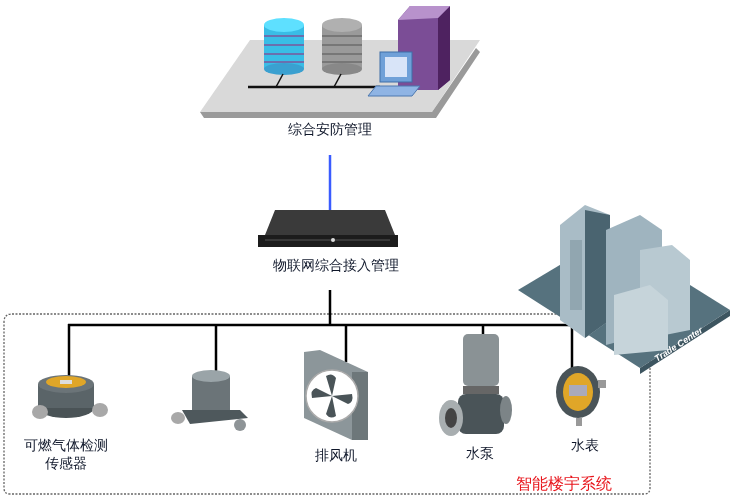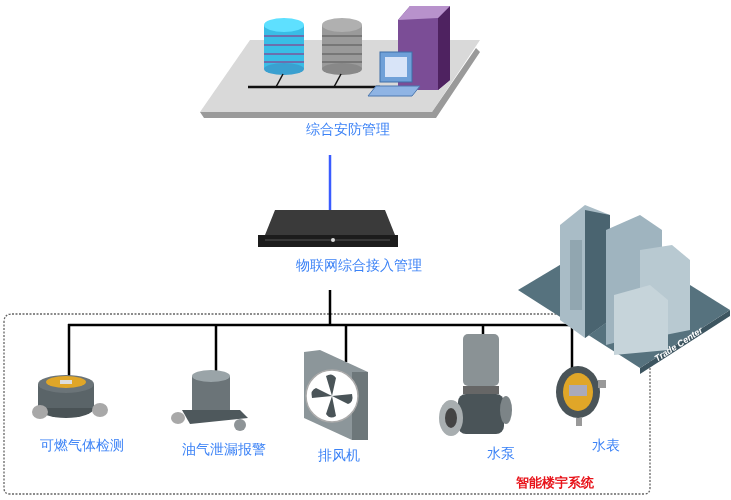--- a/index.html
+++ b/index.html
@@ -1,18 +1,18 @@
 <!DOCTYPE html>
 <html><head>
 <meta charset="utf-8">
 <style>
   html,body{margin:0;padding:0;background:#fff;}
   body{width:731px;height:500px;position:relative;overflow:hidden;font-family:"DejaVu Sans","Liberation Sans",sans-serif;}
-  .label{position:absolute;text-align:right;font-size:14px;color:#3b82f6;line-height:18px;white-space:nowrap;}
-  .region-title{position:absolute;font-size:13px;font-weight:bold;color:#e8141b;}
+  .label{position:absolute;text-align:center;font-size:14px;color:#0f172a;line-height:18px;white-space:nowrap;}
+  .region-title{position:absolute;font-size:16px;font-weight:normal;color:#e8141b;}
   svg{position:absolute;left:0;top:0;}
 </style>
 </head>
 <body>
 
 <svg width="731" height="500" viewBox="0 0 731 500">
 
   <path d="M12,314 L660,314 M660,314 L660,314 M650,340 L650,488 Q650,494 644,494 L10,494 Q4,494 4,488 L4,322 Q4,314 12,314" fill="none" stroke="#666" stroke-width="1.3" stroke-dasharray="2,1.5"></path>
 
   <g>
@@ -123,31 +123,31 @@
     <rect x="569" y="385" width="18" height="11" fill="#aab"></rect>
     <rect x="598" y="380" width="8" height="8" fill="#999"></rect>
     <rect x="576" y="418" width="6" height="8" fill="#999"></rect>
   </g>
 </svg>
 
 <div class="label" style="left:270px;top:120px;width:120px;">
   <div>综合安防管理</div>
 </div>
 
-<div class="label" style="left:262px;top:256px;width:160px;">
+<div class="label" style="left:256px;top:256px;width:160px;">
   <div>物联网综合接入管理</div>
 </div>
 
 <div class="label" style="left:8px;top:436px;width:116px;">
   <div>可燃气体检测</div>
+  <div>传感器</div>
 </div>
 <div class="label" style="left:150px;top:440px;width:116px;">
-  <div>油气泄漏报警</div>
 </div>
-<div class="label" style="left:280px;top:446px;width:80px;">
+<div class="label" style="left:296px;top:446px;width:80px;">
   <div>排风机</div>
 </div>
 <div class="label" style="left:445px;top:444px;width:70px;">
   <div>水泵</div>
 </div>
 <div class="label" style="left:550px;top:436px;width:70px;">
   <div>水表</div>
 </div>
 
 <div class="region-title" style="left:516px;top:474px;">智能楼宇系统</div>

